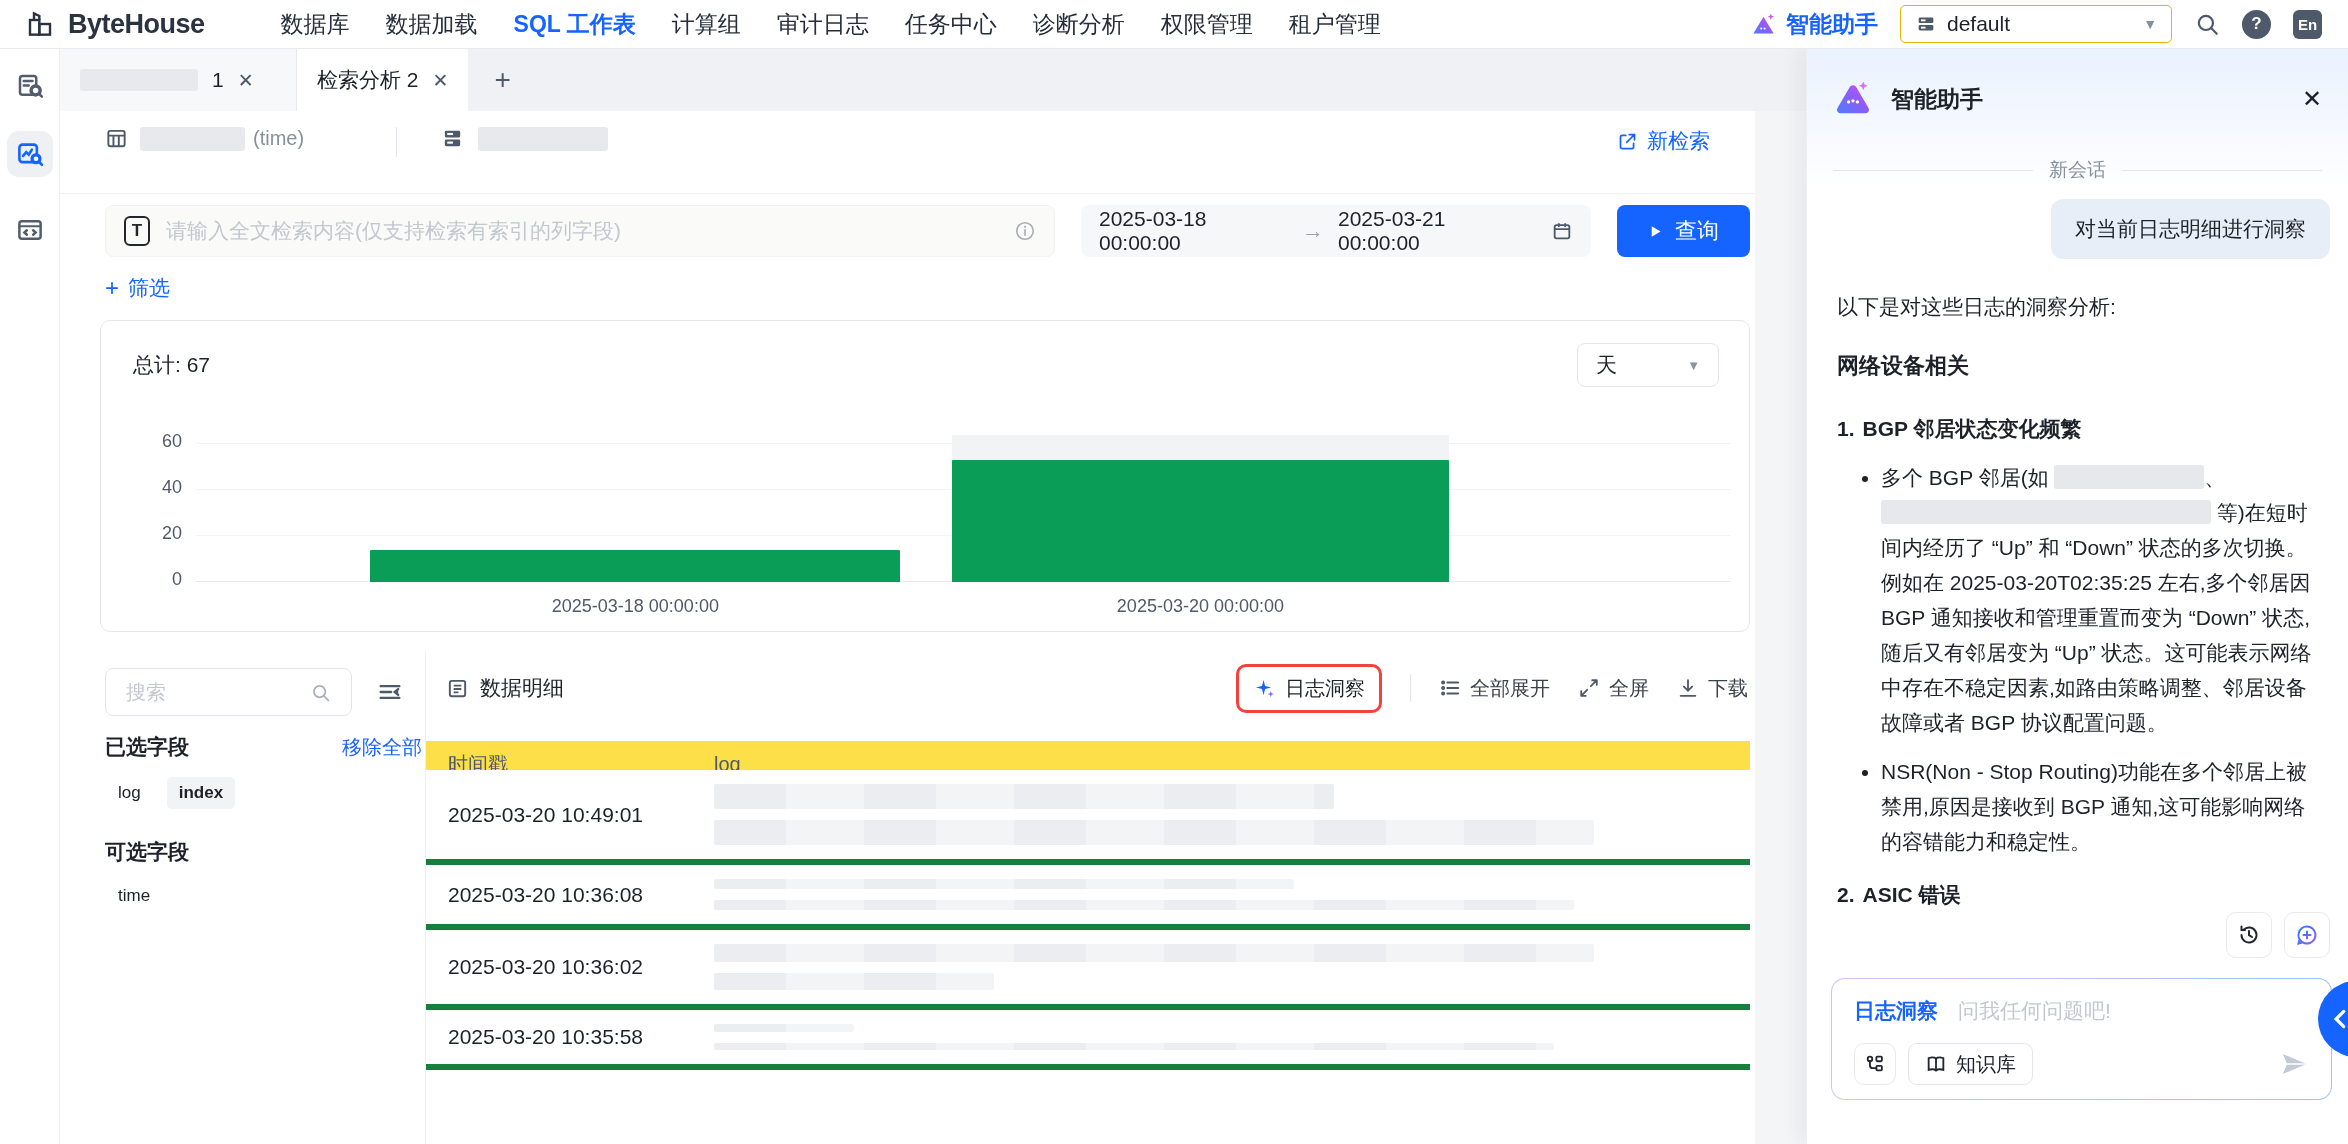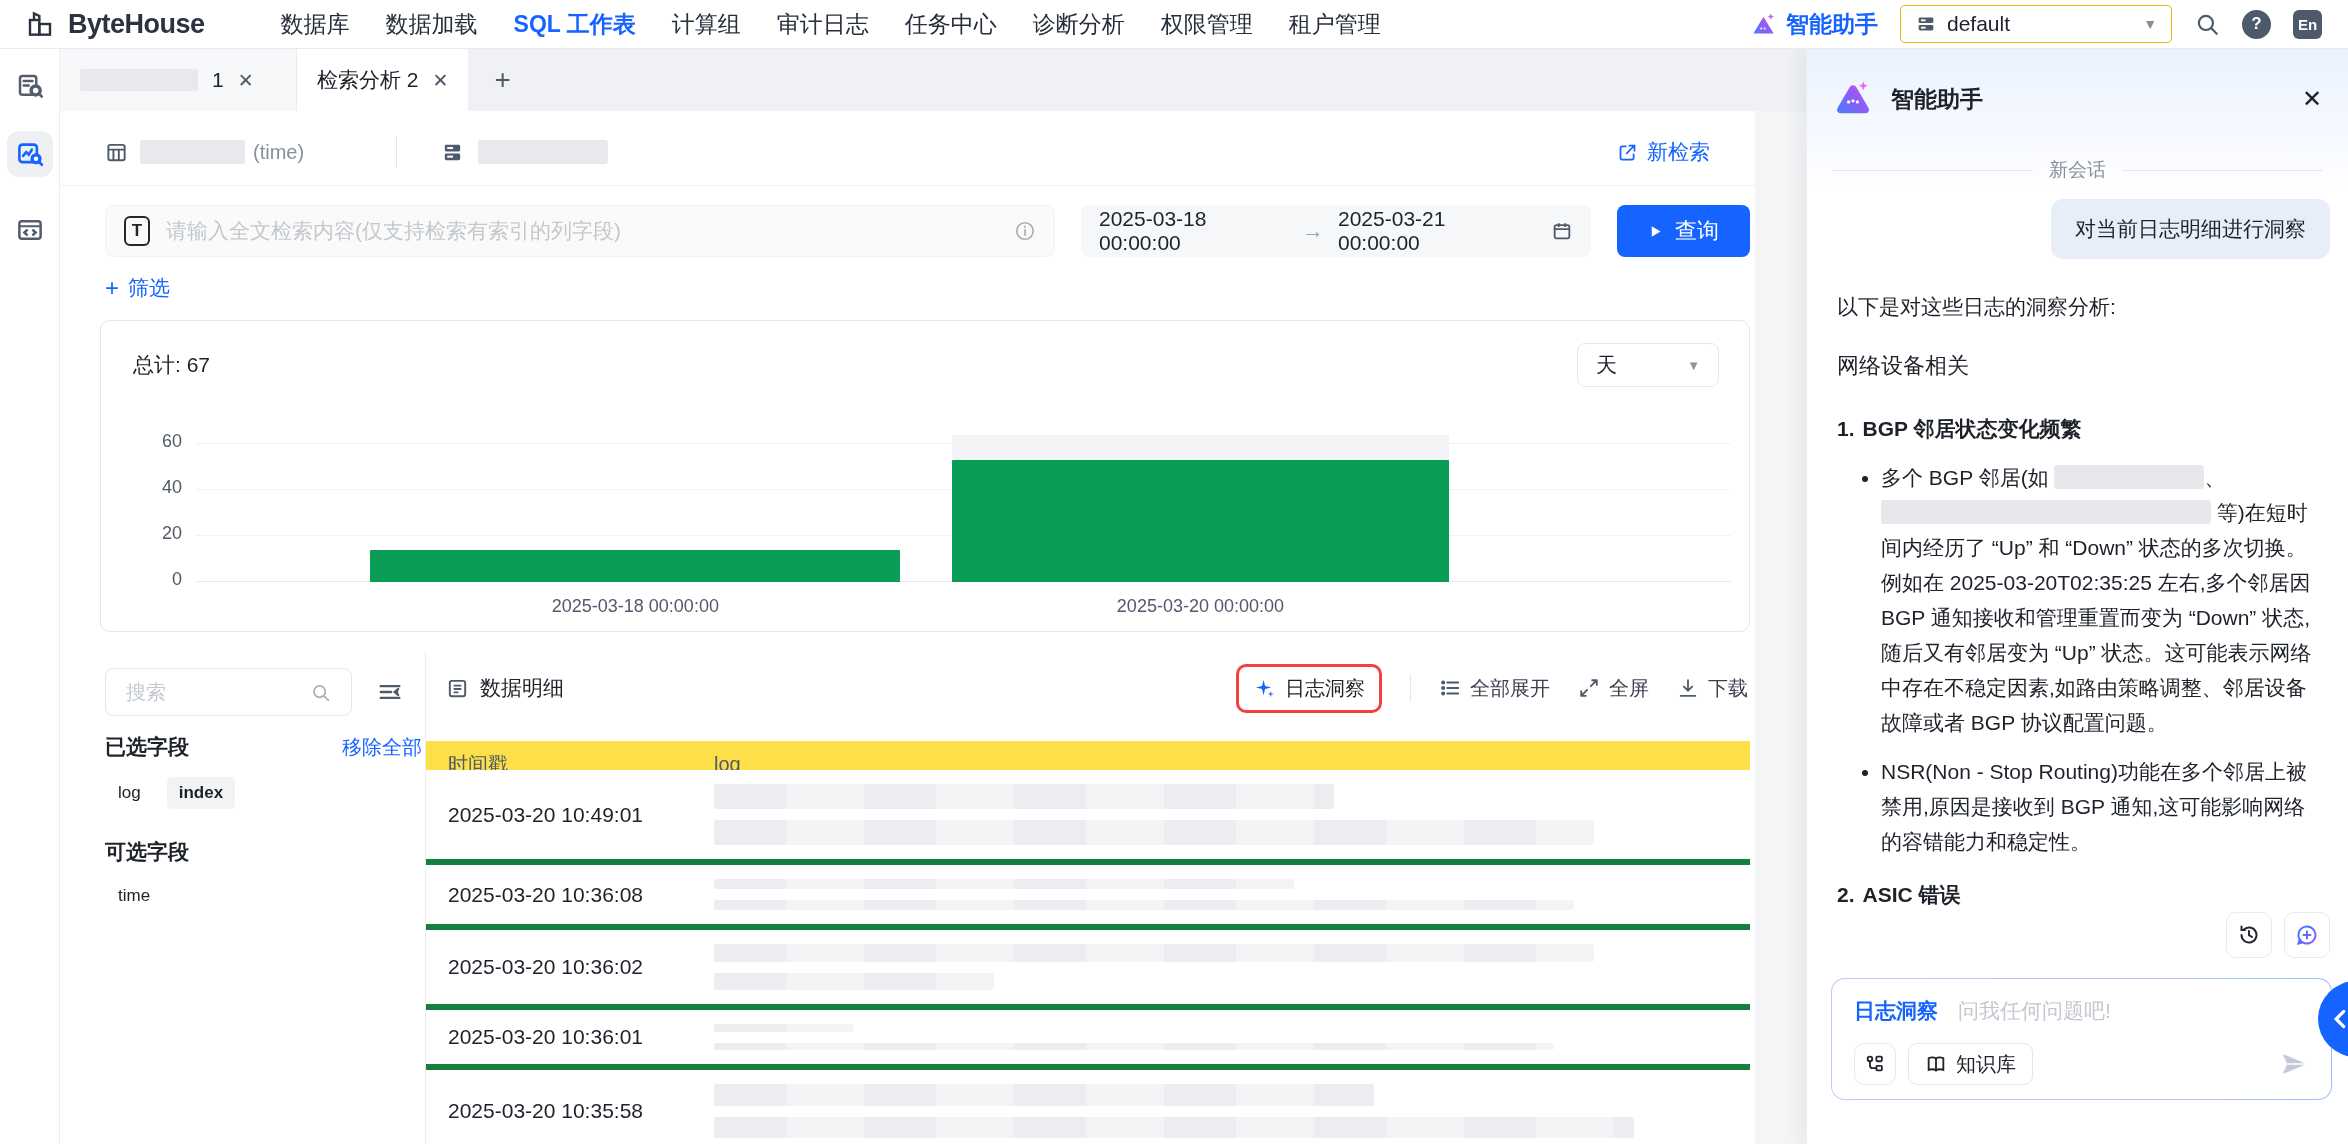--- a/index.html
+++ b/index.html
@@ -42,22 +42,22 @@
   .tab { display:flex; align-items:center; padding:0 20px; font-size:21px; gap:14px; cursor:pointer; }
   .tab-1 { width:237px; background:#f7f8f9; border-right:1px solid #e8eaee; }
   .tab-2 { background:#fff; }
   .tab-close { color:#4e5969; font-size:19px; }
   .tab-add { display:flex; align-items:center; padding:0 26px; font-size:28px; color:#4e5969; cursor:pointer; }
   .redact { background:#e7e9ed; border-radius:3px; display:inline-block; }
 
   
   .main { position:absolute; left:60px; top:111px; width:1695px; bottom:0; background:#fff; }
 
-  .meta { position:absolute; left:0; right:0; top:8px; height:67px; border-bottom:1px solid #f0f1f3;
-    display:flex; align-items:center; padding:0 45px; }
+  .meta { position:absolute; left:0; right:0; top:16px; height:67px; border-bottom:1px solid #f0f1f3;
+    display:flex; align-items:flex-start; padding:0 45px; }
   .meta .dim { color:#86909c; font-size:20px; margin-left:8px; }
   .meta-sep { width:1px; height:30px; background:#e5e6eb; margin:0 44px 0 92px; }
   .new-search { margin-left:auto; display:flex; align-items:center; gap:9px; color:#1664ff; font-size:21px; cursor:pointer; }
 
   .qrow { position:absolute; left:45px; top:94px; height:52px; display:flex; gap:26px; }
   .ginput { width:950px; height:52px; background:#fafaf8; border:1px solid #f1f2f3; border-radius:8px;
     display:flex; align-items:center; padding:0 18px; gap:16px; }
   .ginput input { flex:1; border:none; outline:none; background:transparent; font-size:21px; color:#8b5cf6;
     font-family:inherit; }
   .ginput input::placeholder { color:#c3c8d0; }
@@ -135,21 +135,21 @@
   .ah-title { font-size:23px; font-weight:700; color:#1d2129; }
   .ah-close { margin-left:auto; font-size:24px; color:#1d2129; cursor:pointer; }
   .session-divider { position:absolute; top:108px; left:26px; right:26px; display:flex; align-items:center;
     gap:16px; color:#86909c; font-size:19px; }
   .session-divider::before, .session-divider::after { content:""; flex:1; height:1px; background:#e5e6eb; }
   .user-chip { position:absolute; top:150px; right:18px; max-width:420px; background:#e8eef8;
     border-radius:12px; padding:16px 24px; font-size:21px; color:#1d2129; }
   .assist-body { position:absolute; left:30px; right:26px; top:240px; bottom:232px; overflow:hidden;
     font-size:21px; line-height:35px; color:#1d2129; }
   .ab-intro { margin-bottom:24px; }
-  .ab-sec { font-size:22px; font-weight:400; margin-bottom:28px; }
+  .ab-sec { font-size:22px; font-weight:700; margin-bottom:28px; }
   .n-item { margin-bottom:10px; }
   .n-head { font-weight:700; font-size:21px; margin-bottom:14px; }
   .n-num { margin-right:8px; }
   .n-bullets { list-style:disc; padding-left:44px; margin-bottom:18px; }
   .n-bullets li { margin-bottom:14px; }
   .redact-inline { display:inline-block; height:24px; background:#e6e8ec; border-radius:3px; vertical-align:-4px; }
   .assist-actions { position:absolute; right:18px; bottom:186px; display:flex; gap:12px; }
   .aa-btn { width:46px; height:46px; border:1px solid #e8eaee; border-radius:10px; background:#fff;
     display:flex; align-items:center; justify-content:center; cursor:pointer; }
   .assist-input { position:absolute; left:24px; right:16px; bottom:44px; height:122px; border-radius:14px;
@@ -476,27 +476,20 @@
   </div>
 
   <div class="trow">
     <div class="ts">2025-03-20 10:36:02</div>
     <div class="logcell">
       <div class="rline l1"></div>
       <div class="rline l2"></div>
     </div>
   </div>
 
-  <div class="trow">
-    <div class="ts">2025-03-20 10:36:01</div>
-    <div class="logcell">
-      <div class="rline l1"></div>
-      <div class="rline l2"></div>
-    </div>
-  </div>
 
   <div class="trow">
     <div class="ts">2025-03-20 10:35:58</div>
     <div class="logcell">
       <div class="rline l1"></div>
       <div class="rline l2"></div>
     </div>
   </div>
 </div>
 </div>

